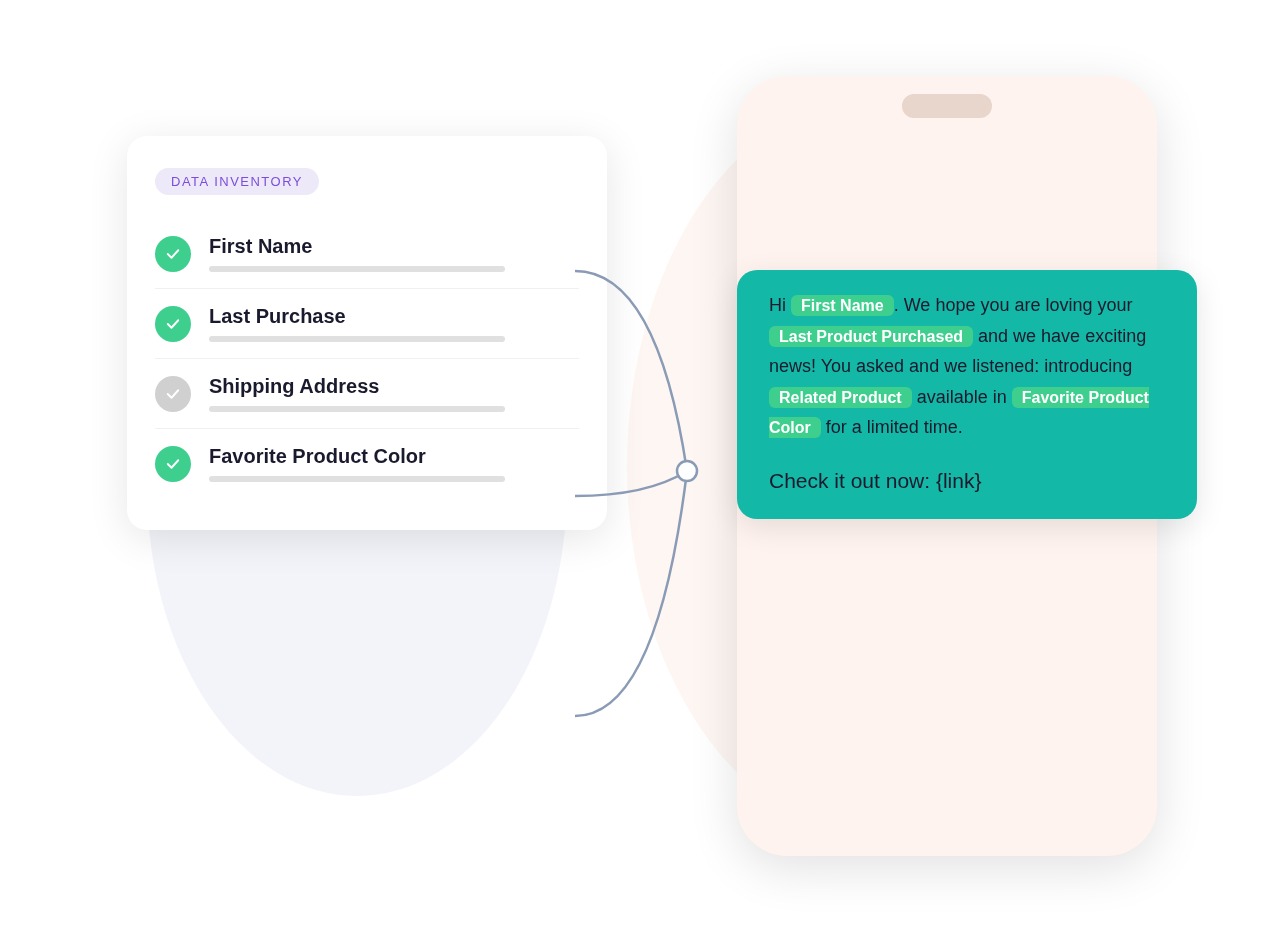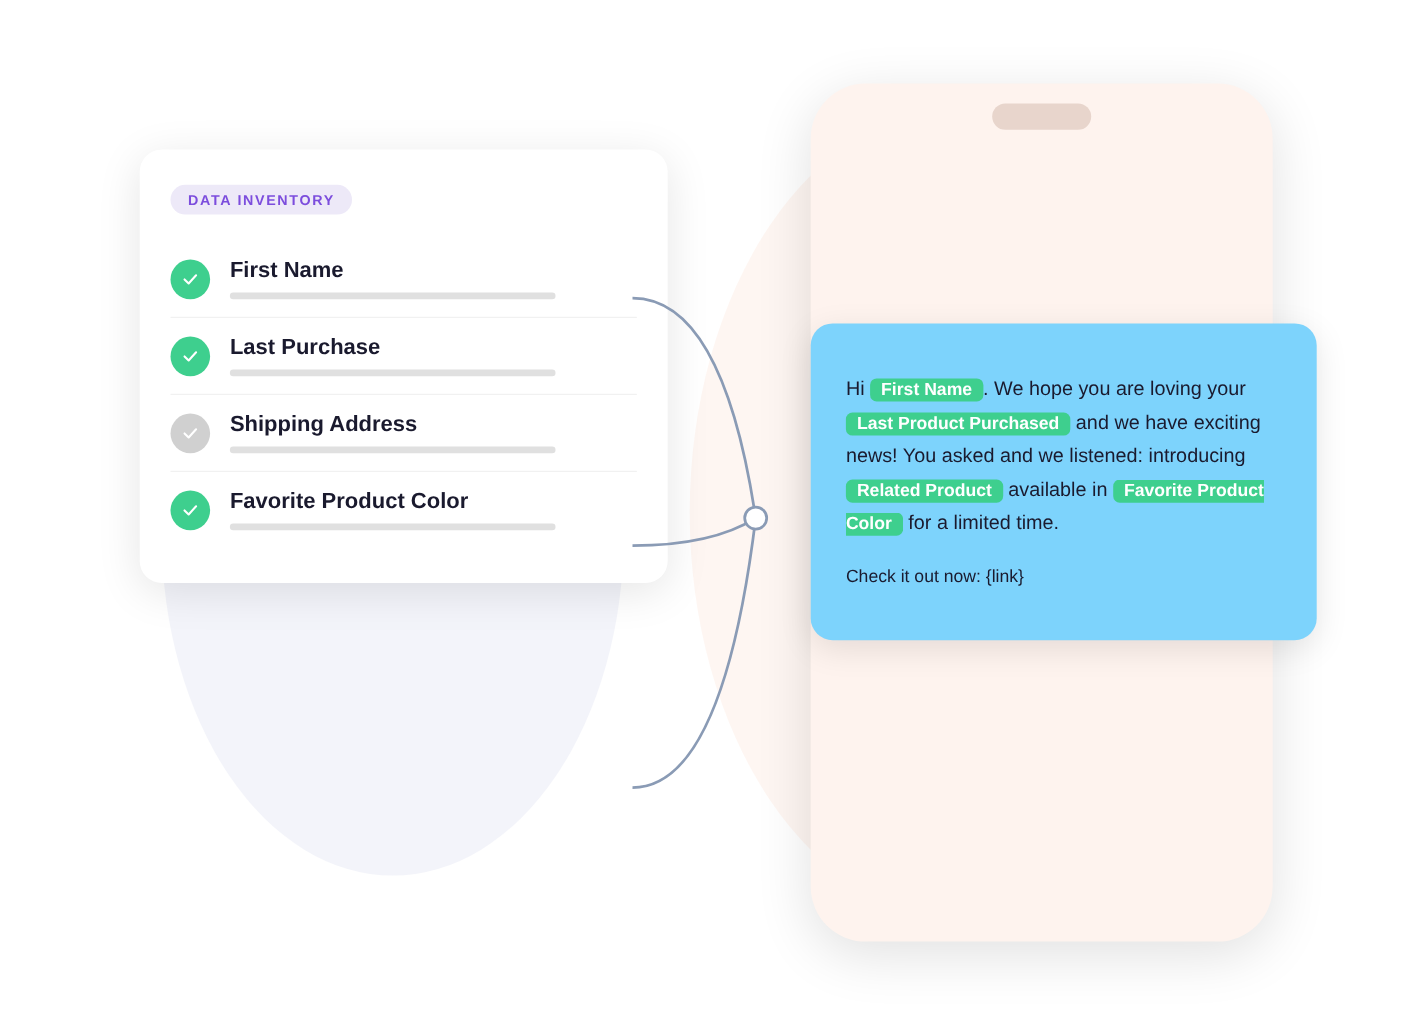--- a/index.html
+++ b/index.html
@@ -61,21 +61,21 @@
       padding: 32px 28px;
       box-shadow: 0 8px 40px rgba(0,0,0,0.10);
       z-index: 2;
     }
 
     .card-badge {
       display: inline-block;
       background: #ede9f8;
       color: #7c4ddd;
       font-size: 13px;
-      font-weight: 700;
+      font-weight: 400;
       letter-spacing: 1.5px;
       padding: 6px 16px;
       border-radius: 20px;
       margin-bottom: 24px;
       text-transform: uppercase;
     }
 
     .inventory-item {
       display: flex;
       align-items: center;
@@ -163,25 +163,25 @@
       width: 90px;
       height: 24px;
       background: #e8d5cc;
       border-radius: 12px;
     }
 
     
     .message-bubble {
       position: absolute;
       right: -10px;
-      top: 238px;
+      top: 214px;
       width: 460px;
-      background: #7dd3fc;
+      background: #14b8a6;
       border-radius: 20px;
-      padding: 44px 32px;
+      padding: 20px 32px;
       box-shadow: 0 8px 30px rgba(0,0,0,0.10);
       z-index: 5;
       line-height: 1.7;
       font-size: 18px;
       color: #1a1a2e;
     }
 
     .highlight-tag {
       background: #3ecf8e;
       color: #ffffff;
@@ -190,21 +190,21 @@
       font-weight: 600;
       font-size: 16px;
     }
 
     .message-body {
       margin-bottom: 20px;
     }
 
     .message-link {
       color: #1a1a2e;
-      font-size: 16px;
+      font-size: 21px;
     }
 
     
     .connectors {
       position: absolute;
       top: 0;
       left: 0;
       width: 100%;
       height: 100%;
       z-index: 3;

